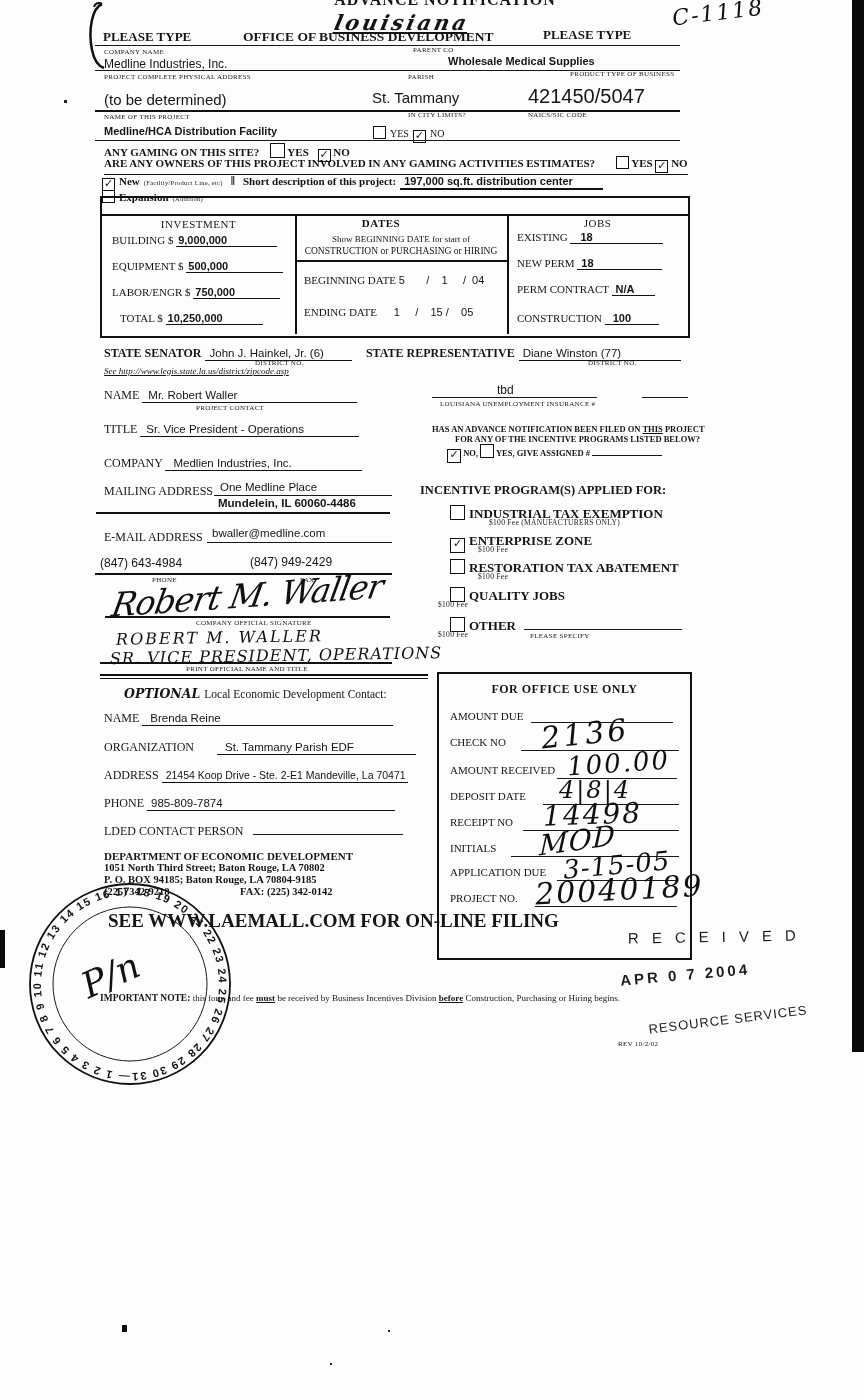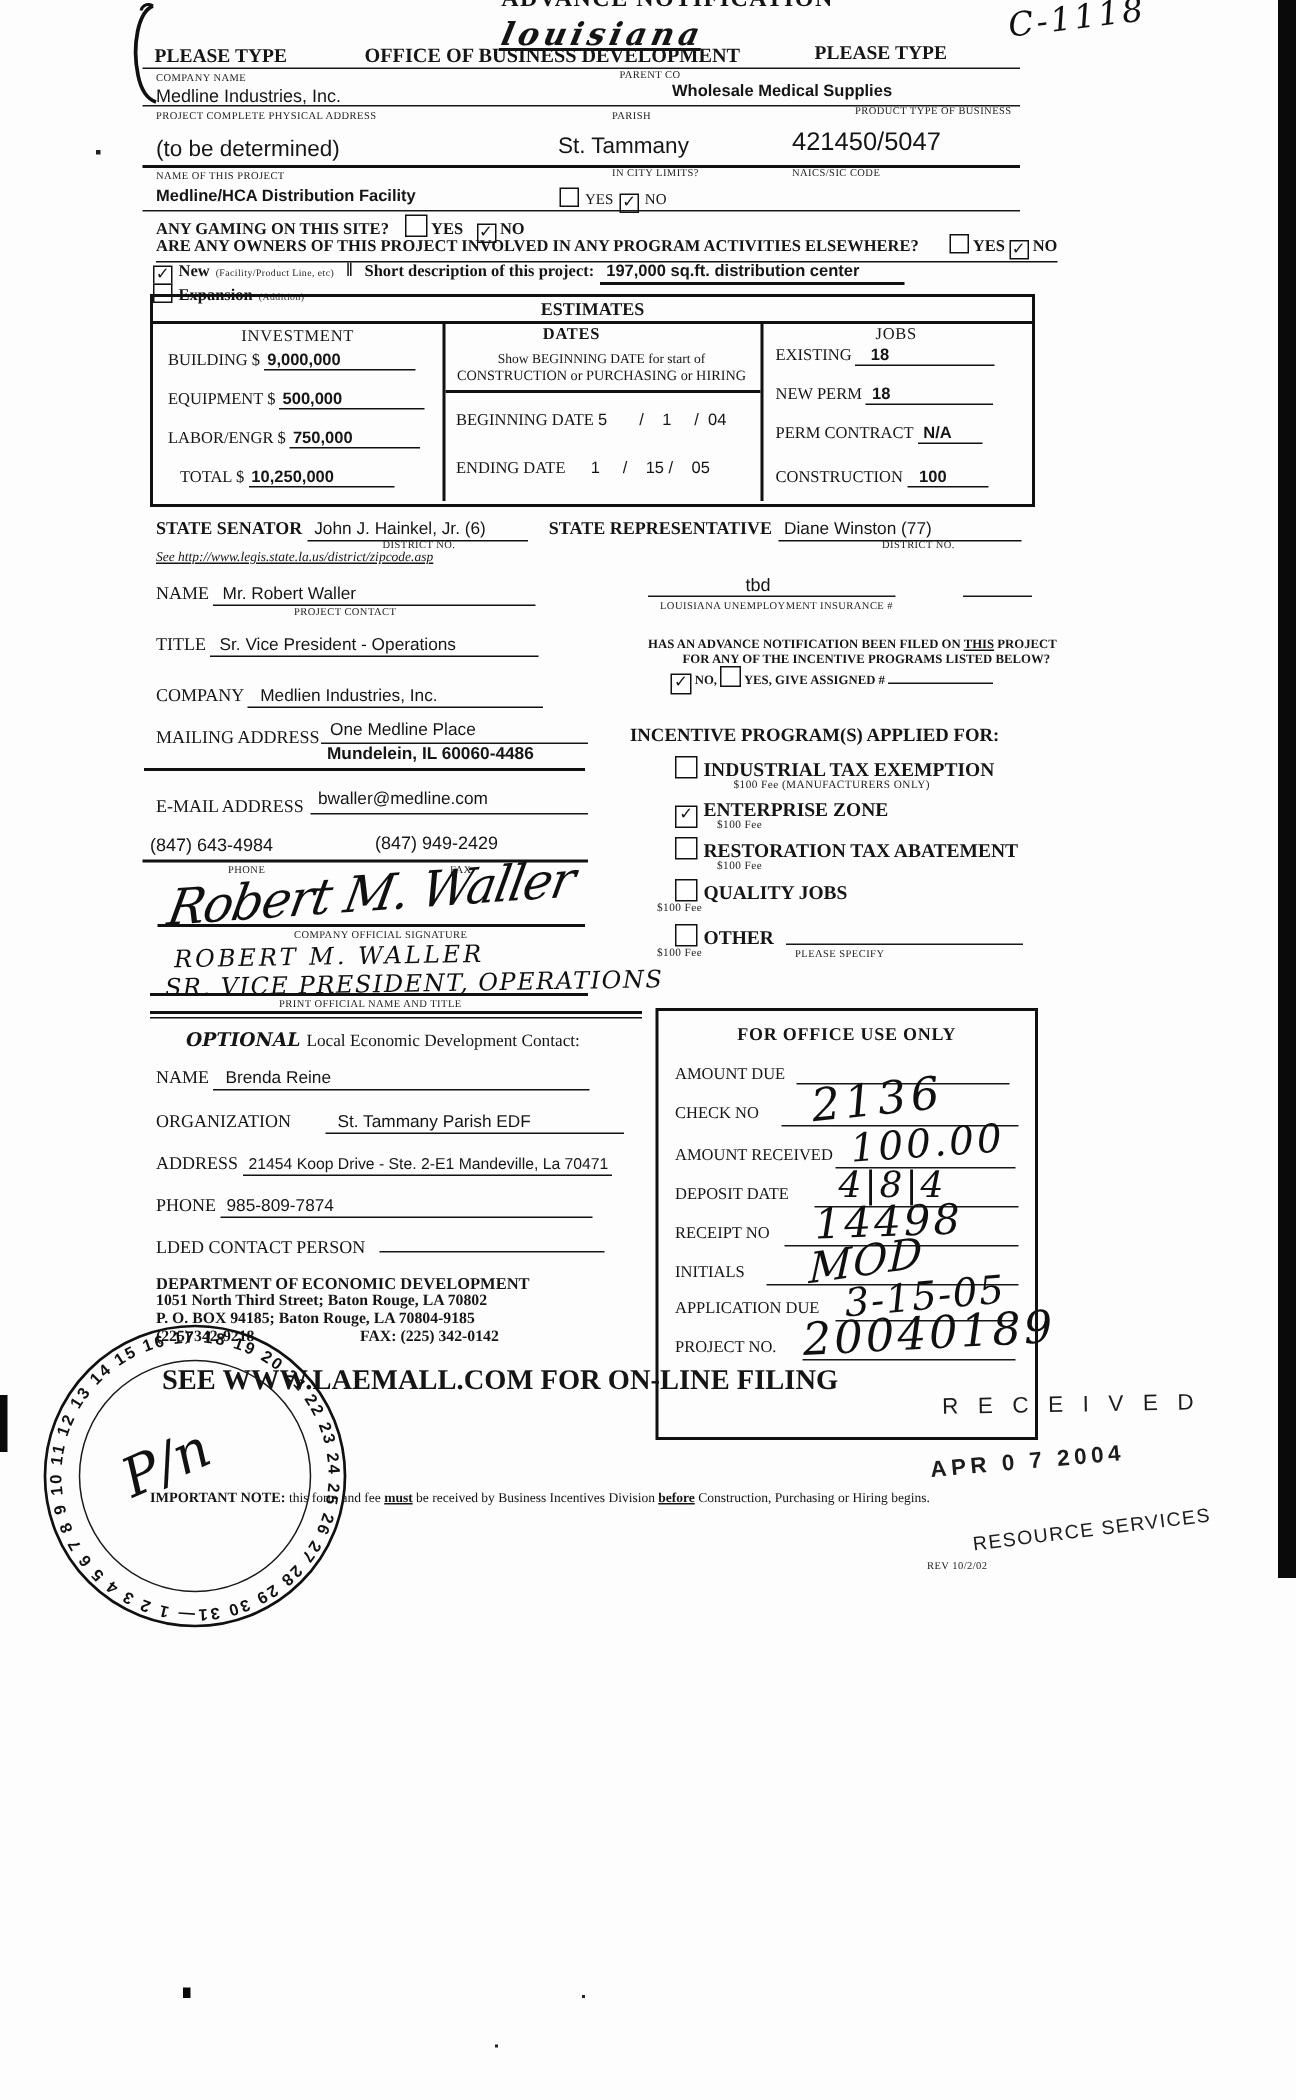--- a/index.html
+++ b/index.html
@@ -52,21 +52,21 @@
 <div class="abs val" style="left:104px;top:57px;font-size:12px;">Medline Industries, Inc.</div>
 <div class="abs valb" style="left:448px;top:55px;">Wholesale Medical Supplies</div>
 
 <div class="abs ul" style="left:95px;top:70px;width:585px;"></div>
 <div class="abs tiny" style="left:104px;top:73px;">PROJECT COMPLETE PHYSICAL ADDRESS</div>
 <div class="abs tiny" style="left:408px;top:73px;">PARISH</div>
 <div class="abs tiny" style="left:570px;top:70px;">PRODUCT TYPE OF BUSINESS</div>
 
 <div class="abs bigval" style="left:104px;top:91px;">(to be determined)</div>
 <div class="abs bigval" style="left:372px;top:89px;">St. Tammany</div>
-<div class="abs bigval" style="left:528px;top:85px;font-size:17px;">421450/5047</div>
+<div class="abs bigval" style="left:528px;top:85px;font-size:20px;">421450/5047</div>
 
 <div class="abs ul2" style="left:95px;top:110px;width:585px;"></div>
 <div class="abs tiny" style="left:104px;top:113px;">NAME OF THIS PROJECT</div>
 <div class="abs tiny" style="left:372px;top:111px;padding-left:36px;">IN CITY LIMITS?</div>
 <div class="abs tiny" style="left:528px;top:111px;">NAICS/SIC CODE</div>
 
 <div class="abs valb" style="left:104px;top:125px;">Medline/HCA Distribution Facility</div>
 <div class="abs" style="left:373px;top:123px;">
   <span class="cb"></span>
   <span class="lbl" style="font-size:10px;">YES</span>
@@ -77,21 +77,21 @@
 <div class="abs ul" style="left:95px;top:140px;width:585px;"></div>
 
 <div class="abs blbl" style="left:104px;top:143px;font-size:11px;">
   <span>ANY GAMING ON THIS SITE?</span>
   <span class="cb" style="width:13px;height:13px;margin-left:8px;"></span>
   <span>YES</span>
   <span class="cb" style="margin-left:6px;">✓</span>
   <span>NO</span>
 </div>
 <div class="abs blbl" style="left:104px;top:156px;font-size:11px;border-bottom:1.5px solid #111;padding-bottom:1px;">
-  <span>ARE ANY OWNERS OF THIS PROJECT INVOLVED IN ANY PROGRAM ACTIVITIES ELSEWHERE?</span>
+  <span>ARE ANY OWNERS OF THIS PROJECT INVOLVED IN ANY GAMING ACTIVITIES ESTIMATES?</span>
   <span class="cb" style="margin-left:18px;"></span>
   <span>YES</span>
   <span class="cb">✓</span>
   <span>NO</span>
 </div>
 
 <div class="abs" style="left:102px;top:171px;">
   <span class="cb">✓</span>
   <span class="blbl" style="font-size:11px;">New</span>
   <span class="tiny" style="font-size:6.5px;">(Facility/Product Line, etc)</span>
@@ -99,21 +99,20 @@
   <span class="blbl" style="font-size:11px;">Short description of this project:</span>
   <span class="valb" style="border-bottom:2px solid #111;padding:0 30px 1px 4px;">197,000 sq.ft. distribution center</span>
 </div>
 <div class="abs" style="left:102px;top:187px;">
   <span class="cb"></span>
   <span class="blbl" style="font-size:11px;">Expansion</span>
   <span class="tiny" style="font-size:6.5px;">(Addition)</span>
 </div>
 
 <div class="abs box" style="left:100px;top:196px;width:586px;height:138px;">
-  <div style="position:absolute;left:0;top:1px;width:100%;text-align:center;font-weight:bold;font-size:12px;">ESTIMATES</div>
   <div style="position:absolute;left:0;top:16px;width:100%;border-bottom:2px solid #111;"></div>
   <div style="position:absolute;left:193px;top:16px;height:120px;border-left:2px solid #111;"></div>
   <div style="position:absolute;left:405px;top:16px;height:120px;border-left:2px solid #111;"></div>
 
   <div style="position:absolute;left:0;top:20px;width:193px;text-align:center;font-size:11px;letter-spacing:.5px;">INVESTMENT</div>
   <div class="lbl" style="position:absolute;left:10px;top:36px;font-size:11px;">
     <span>BUILDING $</span>
     <span class="valb" style="border-bottom:1.5px solid #111;padding:0 50px 0 2px;">9,000,000</span>
   </div>
   <div class="lbl" style="position:absolute;left:10px;top:62px;font-size:11px;">

